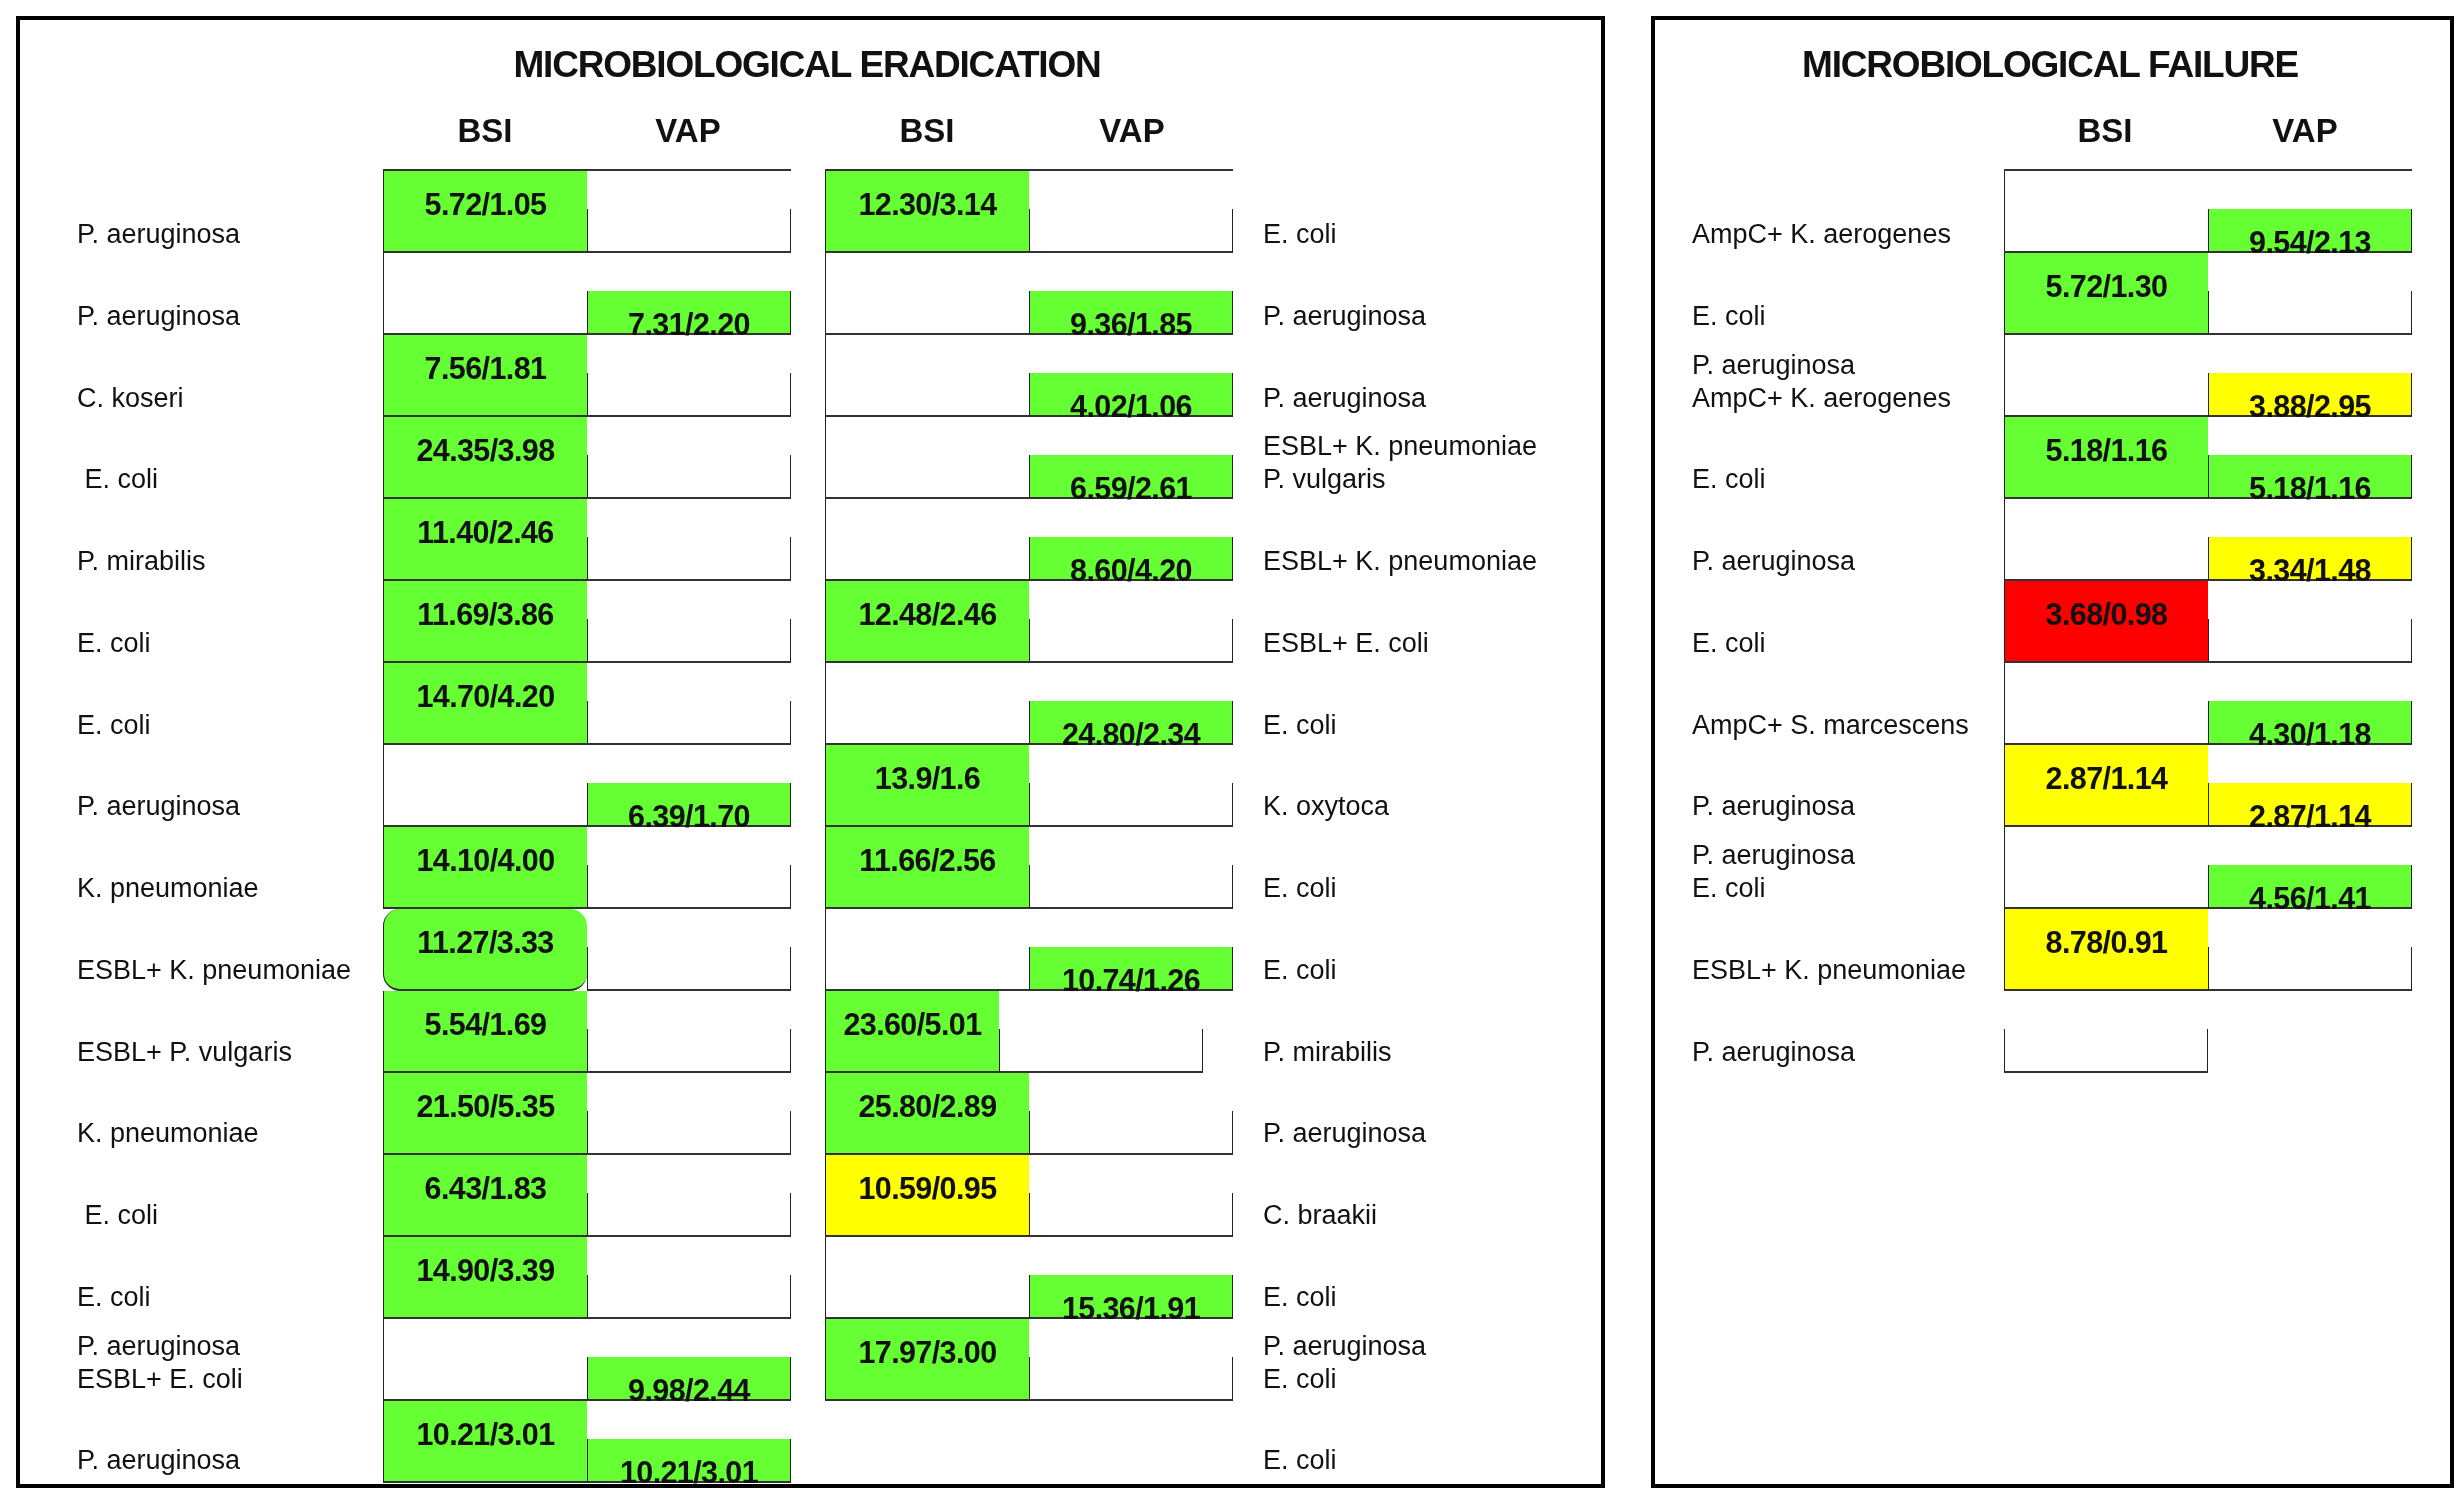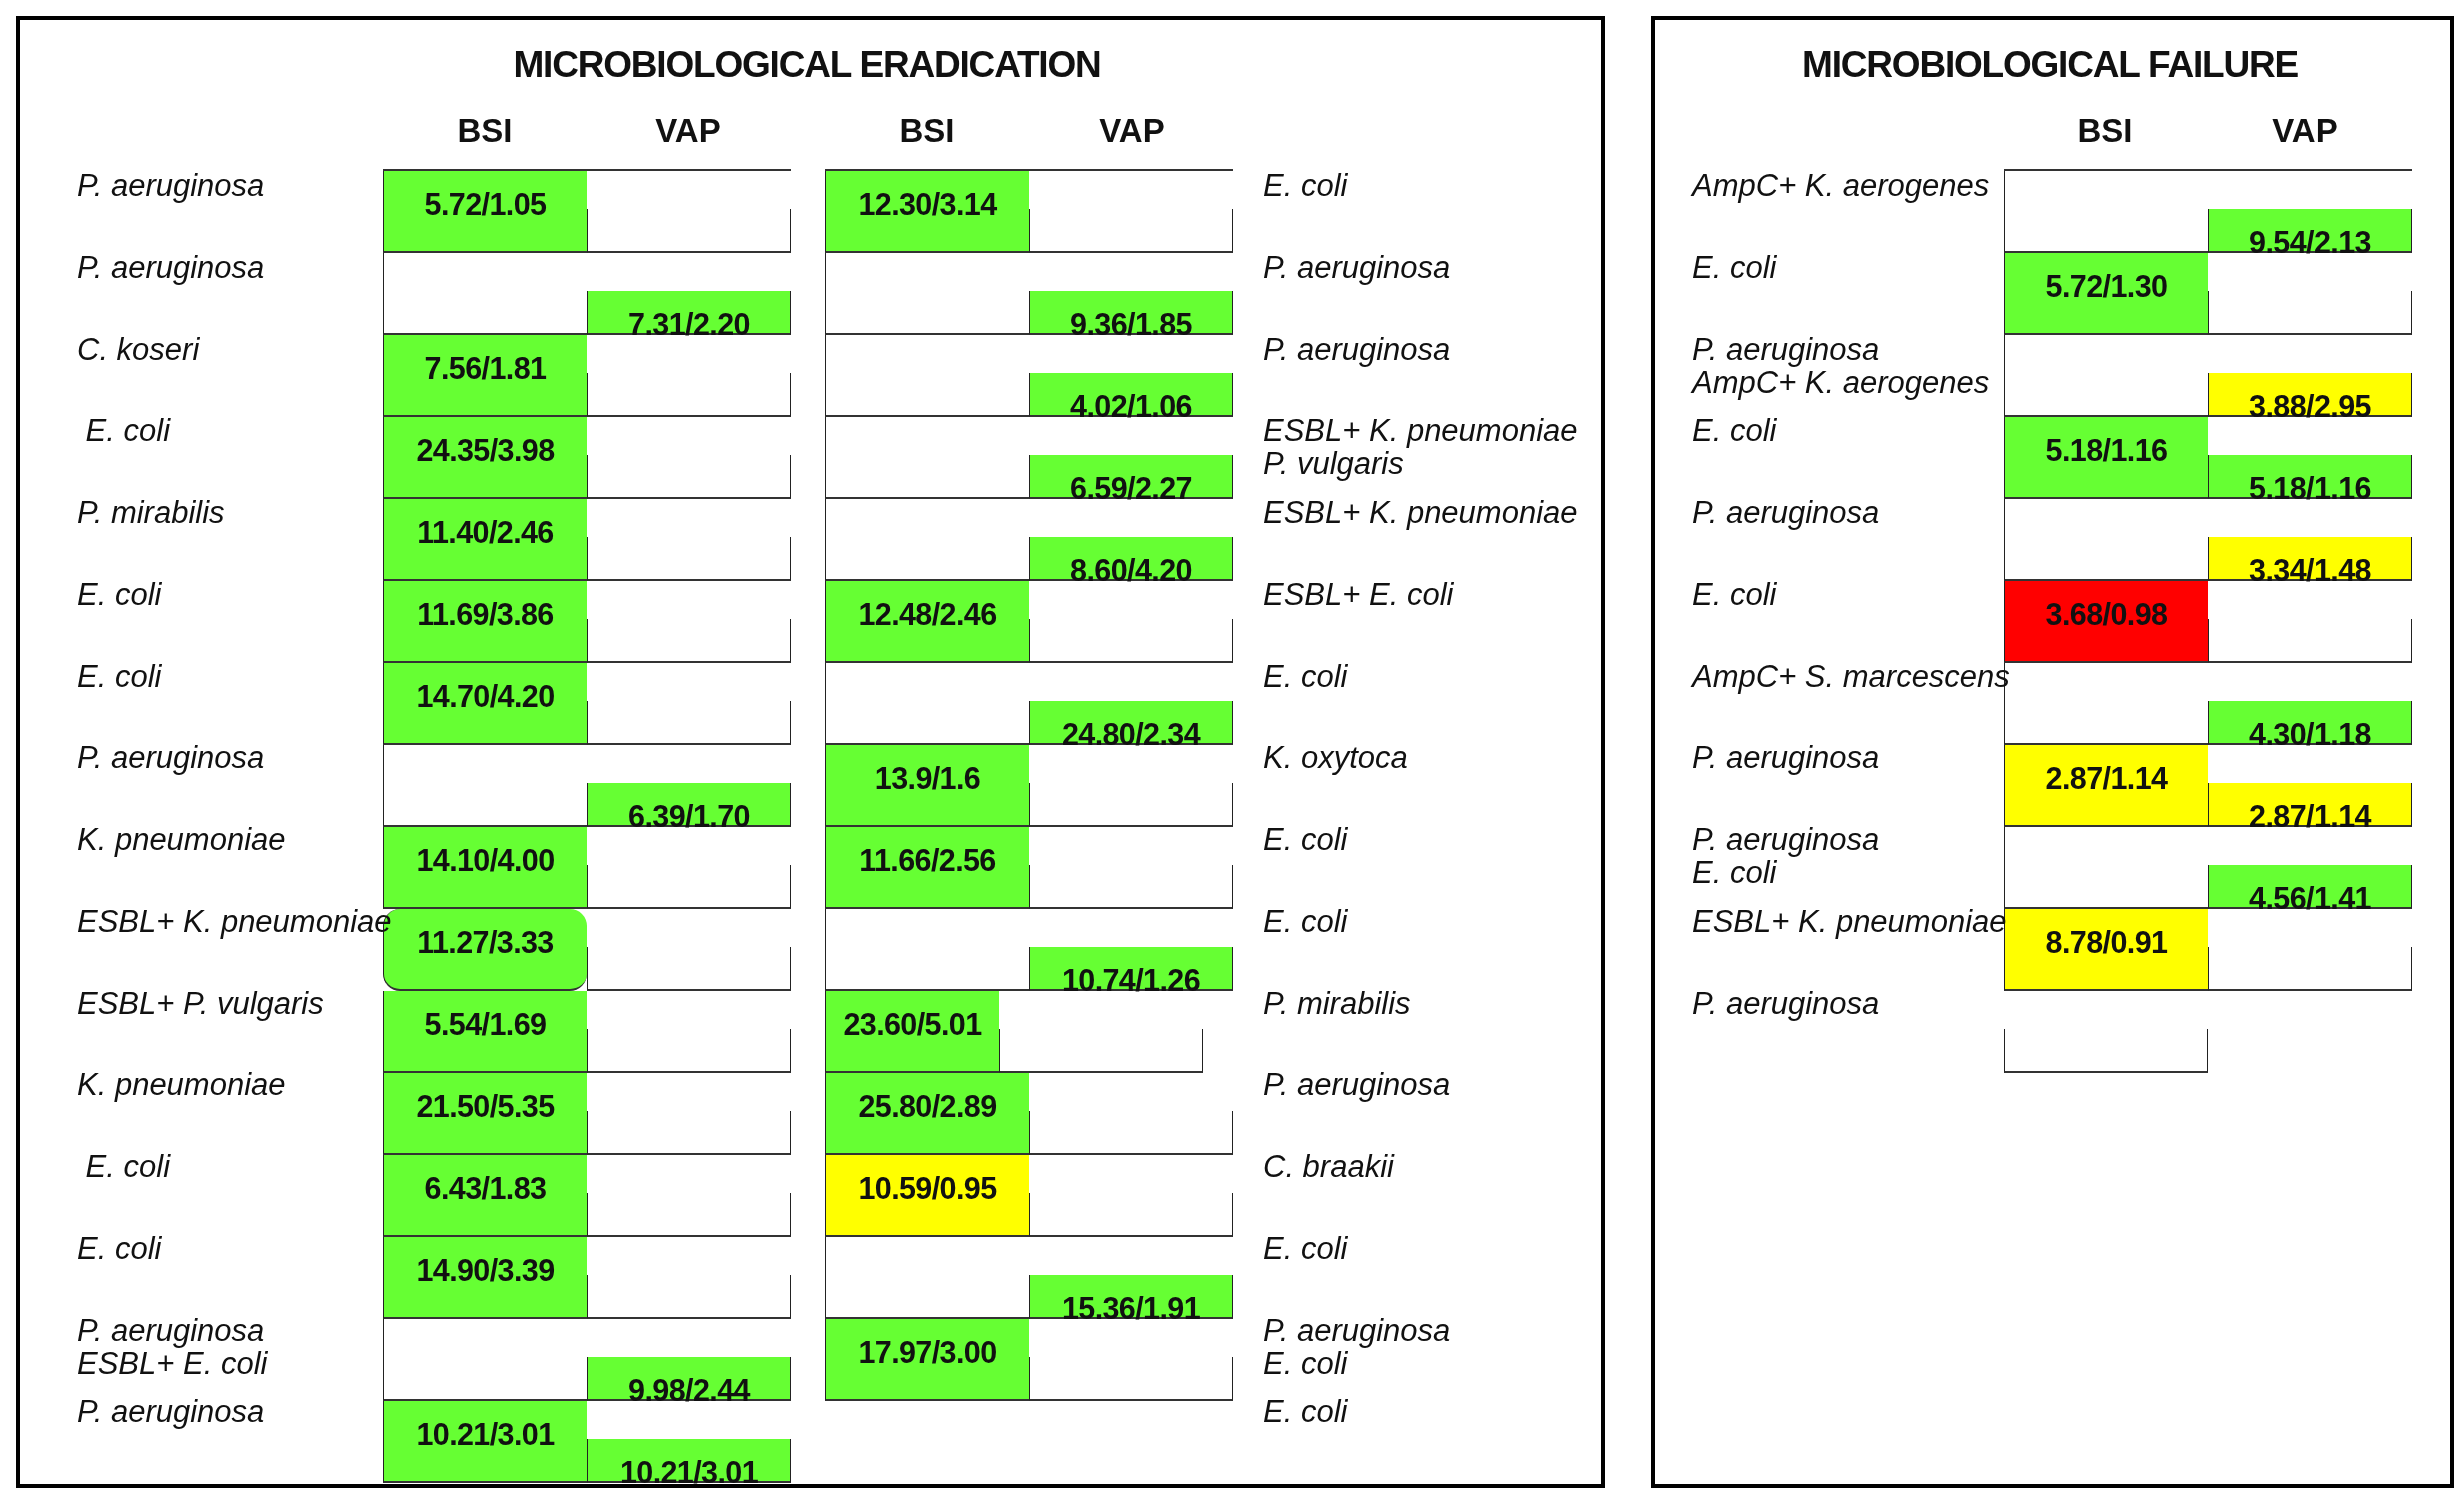--- a/index.html
+++ b/index.html
@@ -8,21 +8,21 @@
   .title { position:absolute; font-weight:bold; font-size:37px; letter-spacing:-1.2px; transform:translateX(-50%); white-space:nowrap; }
   .colhead { position:absolute; font-weight:bold; font-size:33px; transform:translateX(-50%); white-space:nowrap; }
   .grid { position:absolute; border-top:2.4px solid #333; }
   .row { display:flex; height:82px; box-sizing:border-box; }
   .cell { box-sizing:border-box; border-left:1.8px solid #222; border-bottom:2.4px solid #333; display:flex; justify-content:center; align-items:flex-start; padding-top:16px; font-weight:bold; font-size:30.5px; letter-spacing:-0.6px; }
   .cell:last-child { border-right:1.8px solid #222;margin-top:38px; }
   .c-green { background:#66ff33; }
   .c-yellow { background:#ffff00; }
   .c-red { background:#ff0000; }
   .c-empty { background:#ffffff; }
-  .label { position:absolute; font-style:italic; font-size:31px; line-height:33px; white-space:nowrap; display:flex; flex-direction:column; justify-content:flex-start; height:82px; }
+  .label { position:absolute; font-size:27px; line-height:33px; white-space:nowrap; display:flex; flex-direction:column; justify-content:flex-end; height:82px; }
 </style>
 </head>
 <body>
 
 <div class="frame" style="left:16px;top:16px;width:1589px;height:1472px;"></div>
 <div class="frame" style="left:1651px;top:16px;width:803px;height:1472px;"></div>
 
 <div class="title" style="left:807px;top:44px;">MICROBIOLOGICAL ERADICATION</div>
 <div class="colhead" style="left:485px;top:112px;">BSI</div>
 <div class="colhead" style="left:688px;top:112px;">VAP</div>
@@ -158,21 +158,21 @@
     <div class="row">
       <div class="cell c-empty" style="width: 204px;"></div>
       <div class="cell c-green" style="width: 204px;">9.36/1.85</div>
     </div>
     <div class="row">
       <div class="cell c-empty" style="width: 204px;"></div>
       <div class="cell c-green" style="width: 204px;">4.02/1.06</div>
     </div>
     <div class="row">
       <div class="cell c-empty" style="width: 204px;"></div>
-      <div class="cell c-green" style="width: 204px;">6.59/2.27</div>
+      <div class="cell c-green" style="width: 204px;">6.59/2.61</div>
     </div>
     <div class="row">
       <div class="cell c-empty" style="width: 204px;"></div>
       <div class="cell c-green" style="width: 204px;">8.60/4.20</div>
     </div>
     <div class="row">
       <div class="cell c-green" style="width: 204px;">12.48/2.46</div>
       <div class="cell c-empty" style="width: 204px;"></div>
     </div>
     <div class="row">

